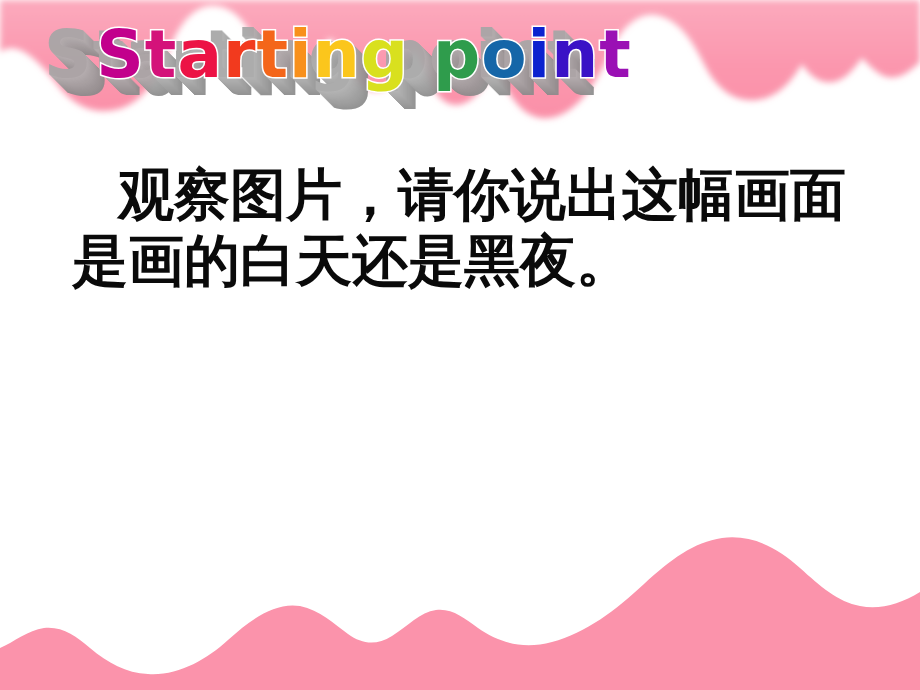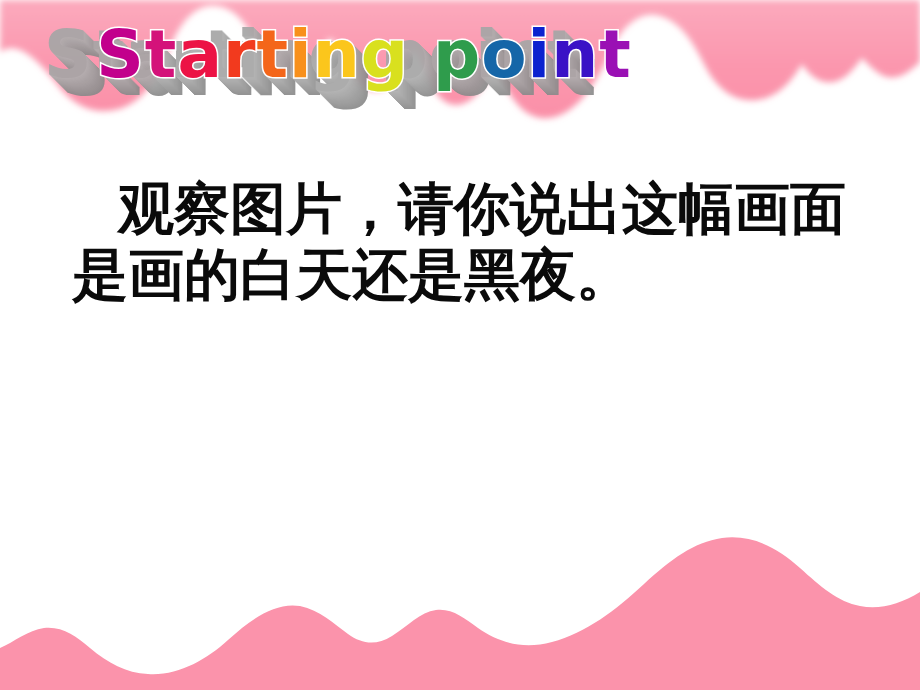--- a/index.html
+++ b/index.html
@@ -86,21 +86,20 @@
   
   .body-text {
     position: absolute;
     color: #0a0a0a;
     font-family: "DejaVu Sans", "Liberation Sans", sans-serif;
     font-weight: bold;
     font-size: 56px;
     line-height: 66px;
     letter-spacing: 0px;
     text-align: left;
-    margin-top: 14px;
   }
   #para-1 {
     left: 72px;
     top: 162px;
     width: 790px;
     text-indent: 46px;
   }
   #para-2 {
     left: 62px;
     top: 408px;

